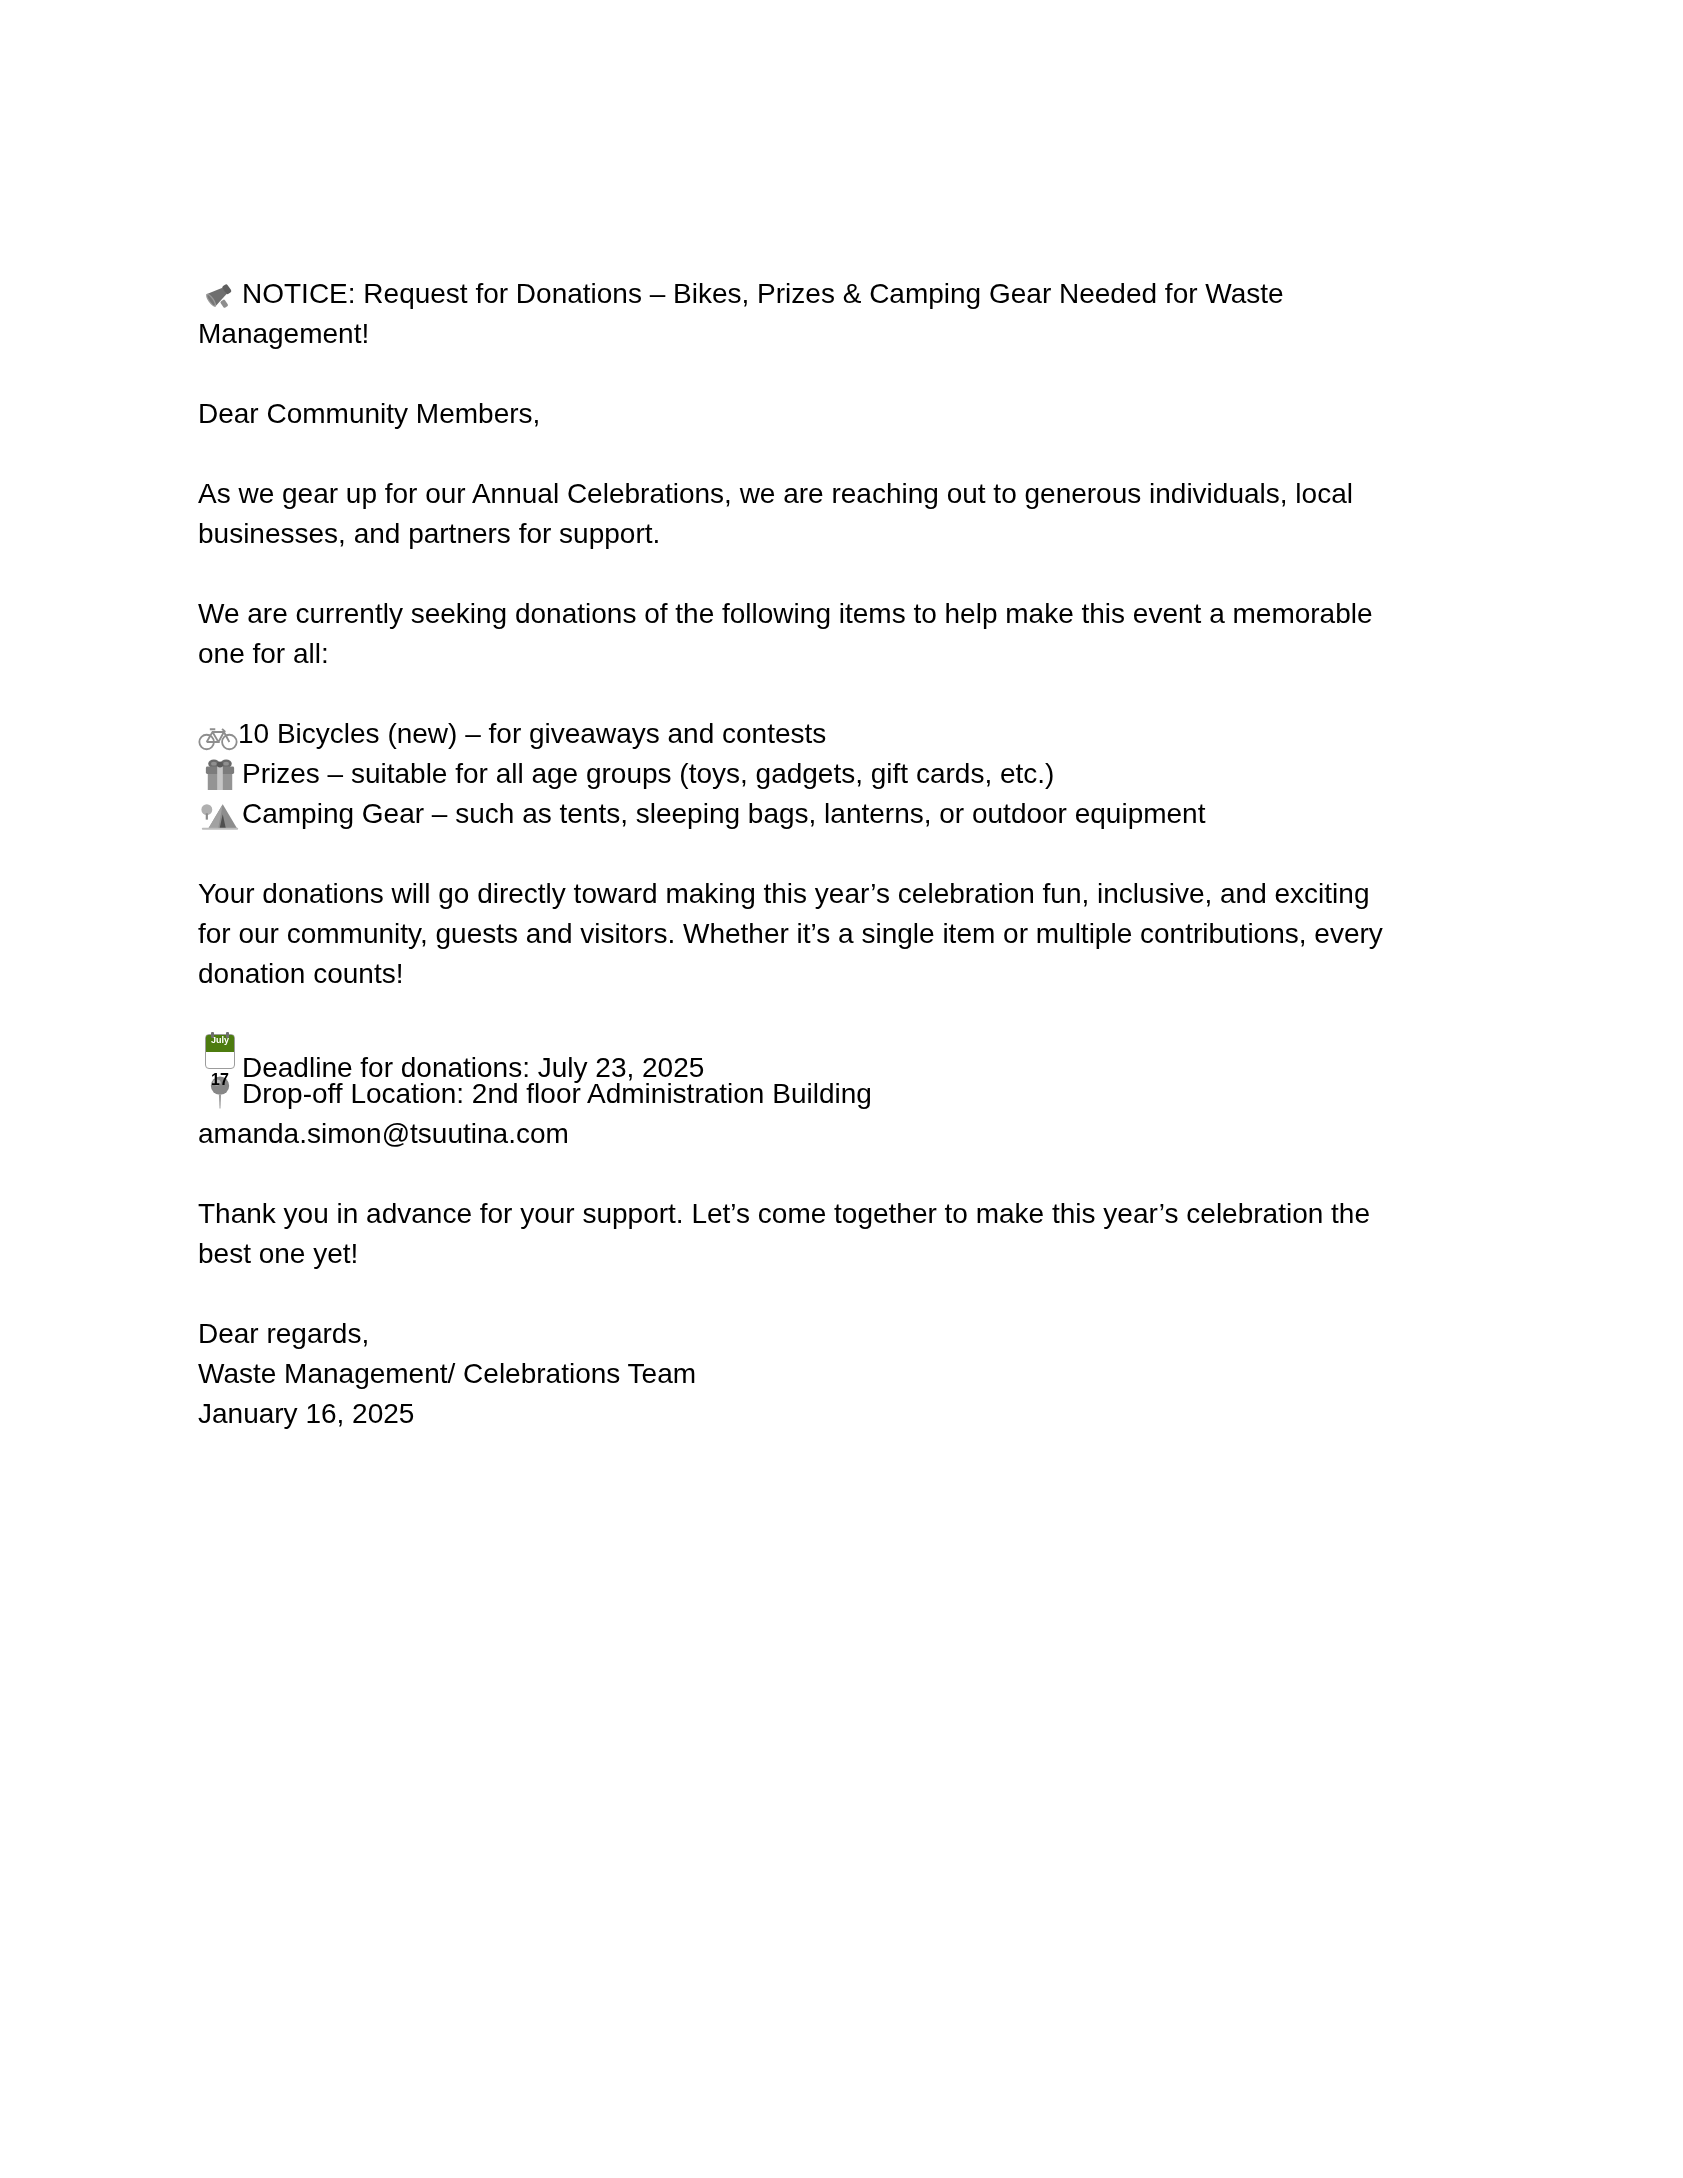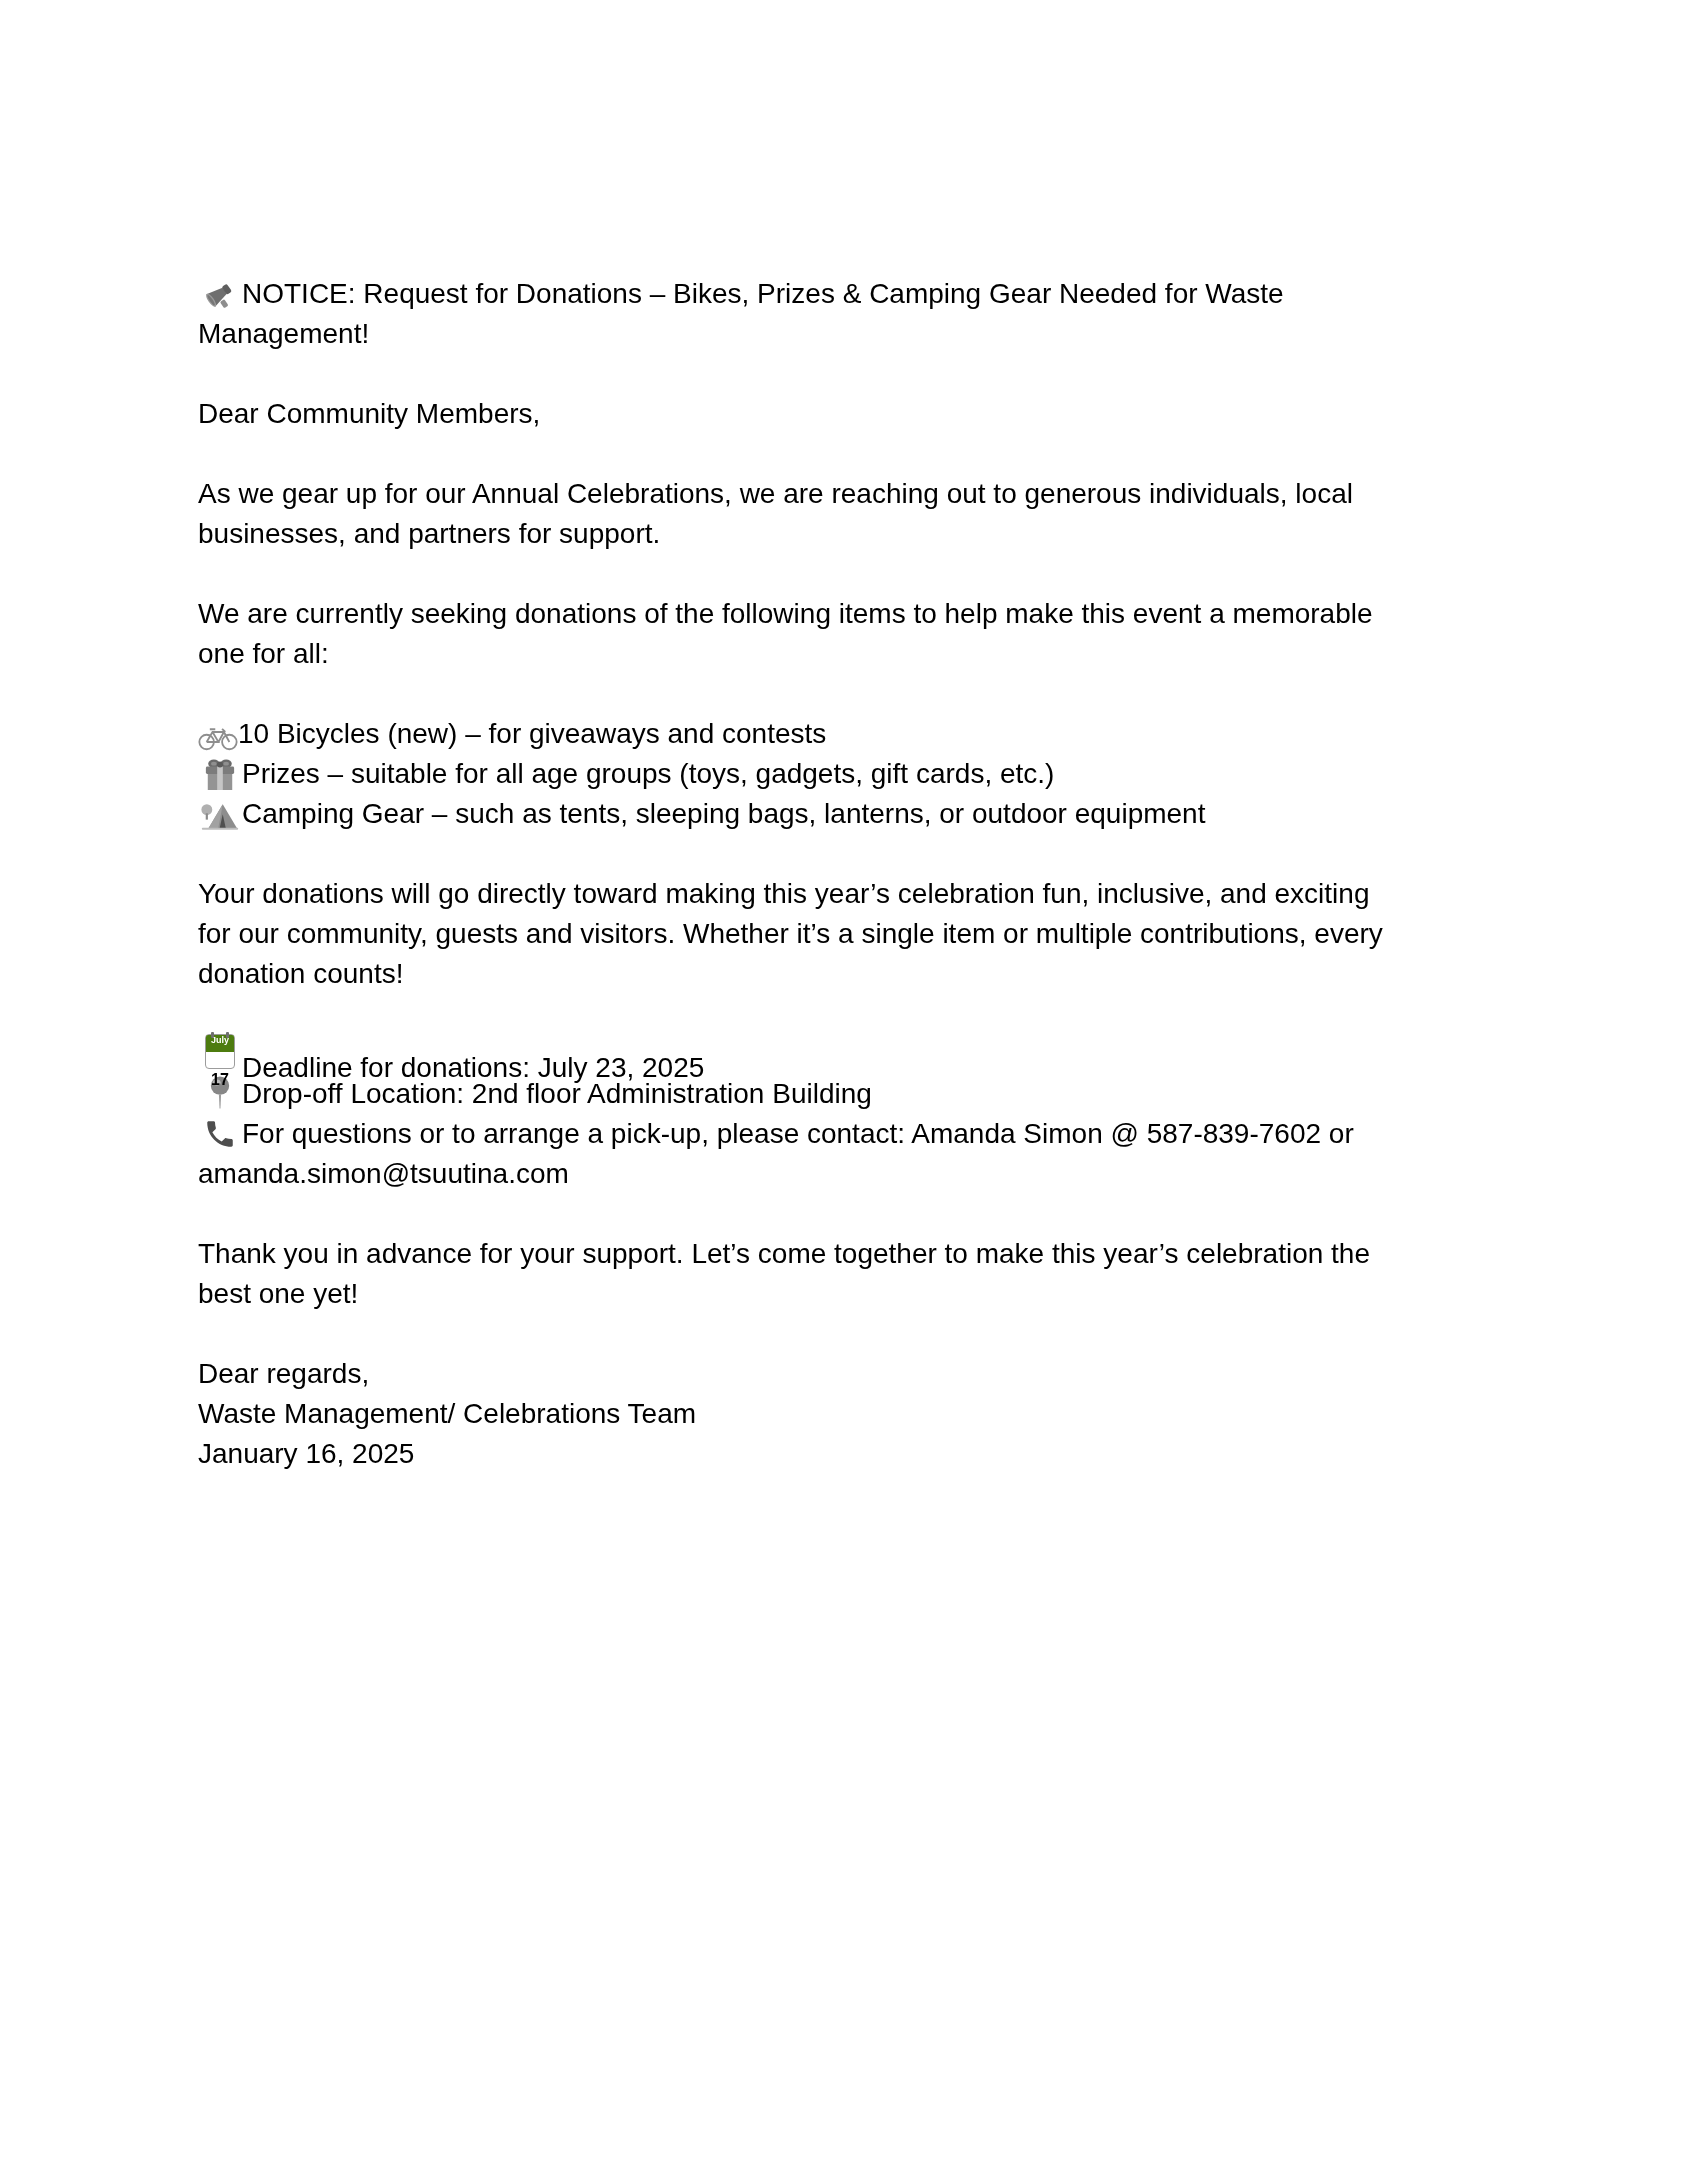--- a/index.html
+++ b/index.html
@@ -118,25 +118,20 @@
     <div class="line">
       <span class="icon-slot"><span class="cal"><span class="cal-head">July</span><span class="cal-day">17</span></span></span><span>Deadline for donations: July 23, 2025</span>
     </div>
     <div class="line">
       <span class="icon-slot"><svg width="22" height="36" viewBox="0 0 24 38">
             <circle cx="12" cy="11" r="10" fill="#878787"></circle>
             <ellipse cx="8.5" cy="7.5" rx="4.2" ry="3.2" fill="#bcbcbc"></ellipse>
             <polygon points="10.8,20.5 13.2,20.5 12.5,36 11.5,36" fill="#9d9d9d"></polygon>
           </svg></span><span>Drop-off Location: 2nd floor Administration Building</span>
     </div>
-    <div class="line">
-      <span class="icon-slot"><svg width="34" height="34" viewBox="0 0 24 24">
-            <path fill="#4e4e4e" d="M6.62 10.79c1.44 2.83 3.76 5.14 6.59 6.59l2.2-2.21c.27-.27.67-.36 1.02-.24 1.12.37 2.33.57 3.57.57.55 0 1 .45 1 1V20c0 .55-.45 1-1 1-9.39 0-17-7.61-17-17 0-.55.45-1 1-1h3.5c.55 0 1 .45 1 1 0 1.25.2 2.45.57 3.57.11.35.03.74-.25 1.02l-2.2 2.2z"></path>
-          </svg></span><span>For questions or to arrange a pick-up, please contact: Amanda Simon @ 587-839-7602 or</span>
-    </div>
     <div class="line">amanda.simon@tsuutina.com</div>
   </div>
 
   <div class="block">
     <div class="line">Thank you in advance for your support. Let’s come together to make this year’s celebration the</div>
     <div class="line">best one yet!</div>
   </div>
 
   <div class="block">
     <div class="line">Dear regards,</div>

